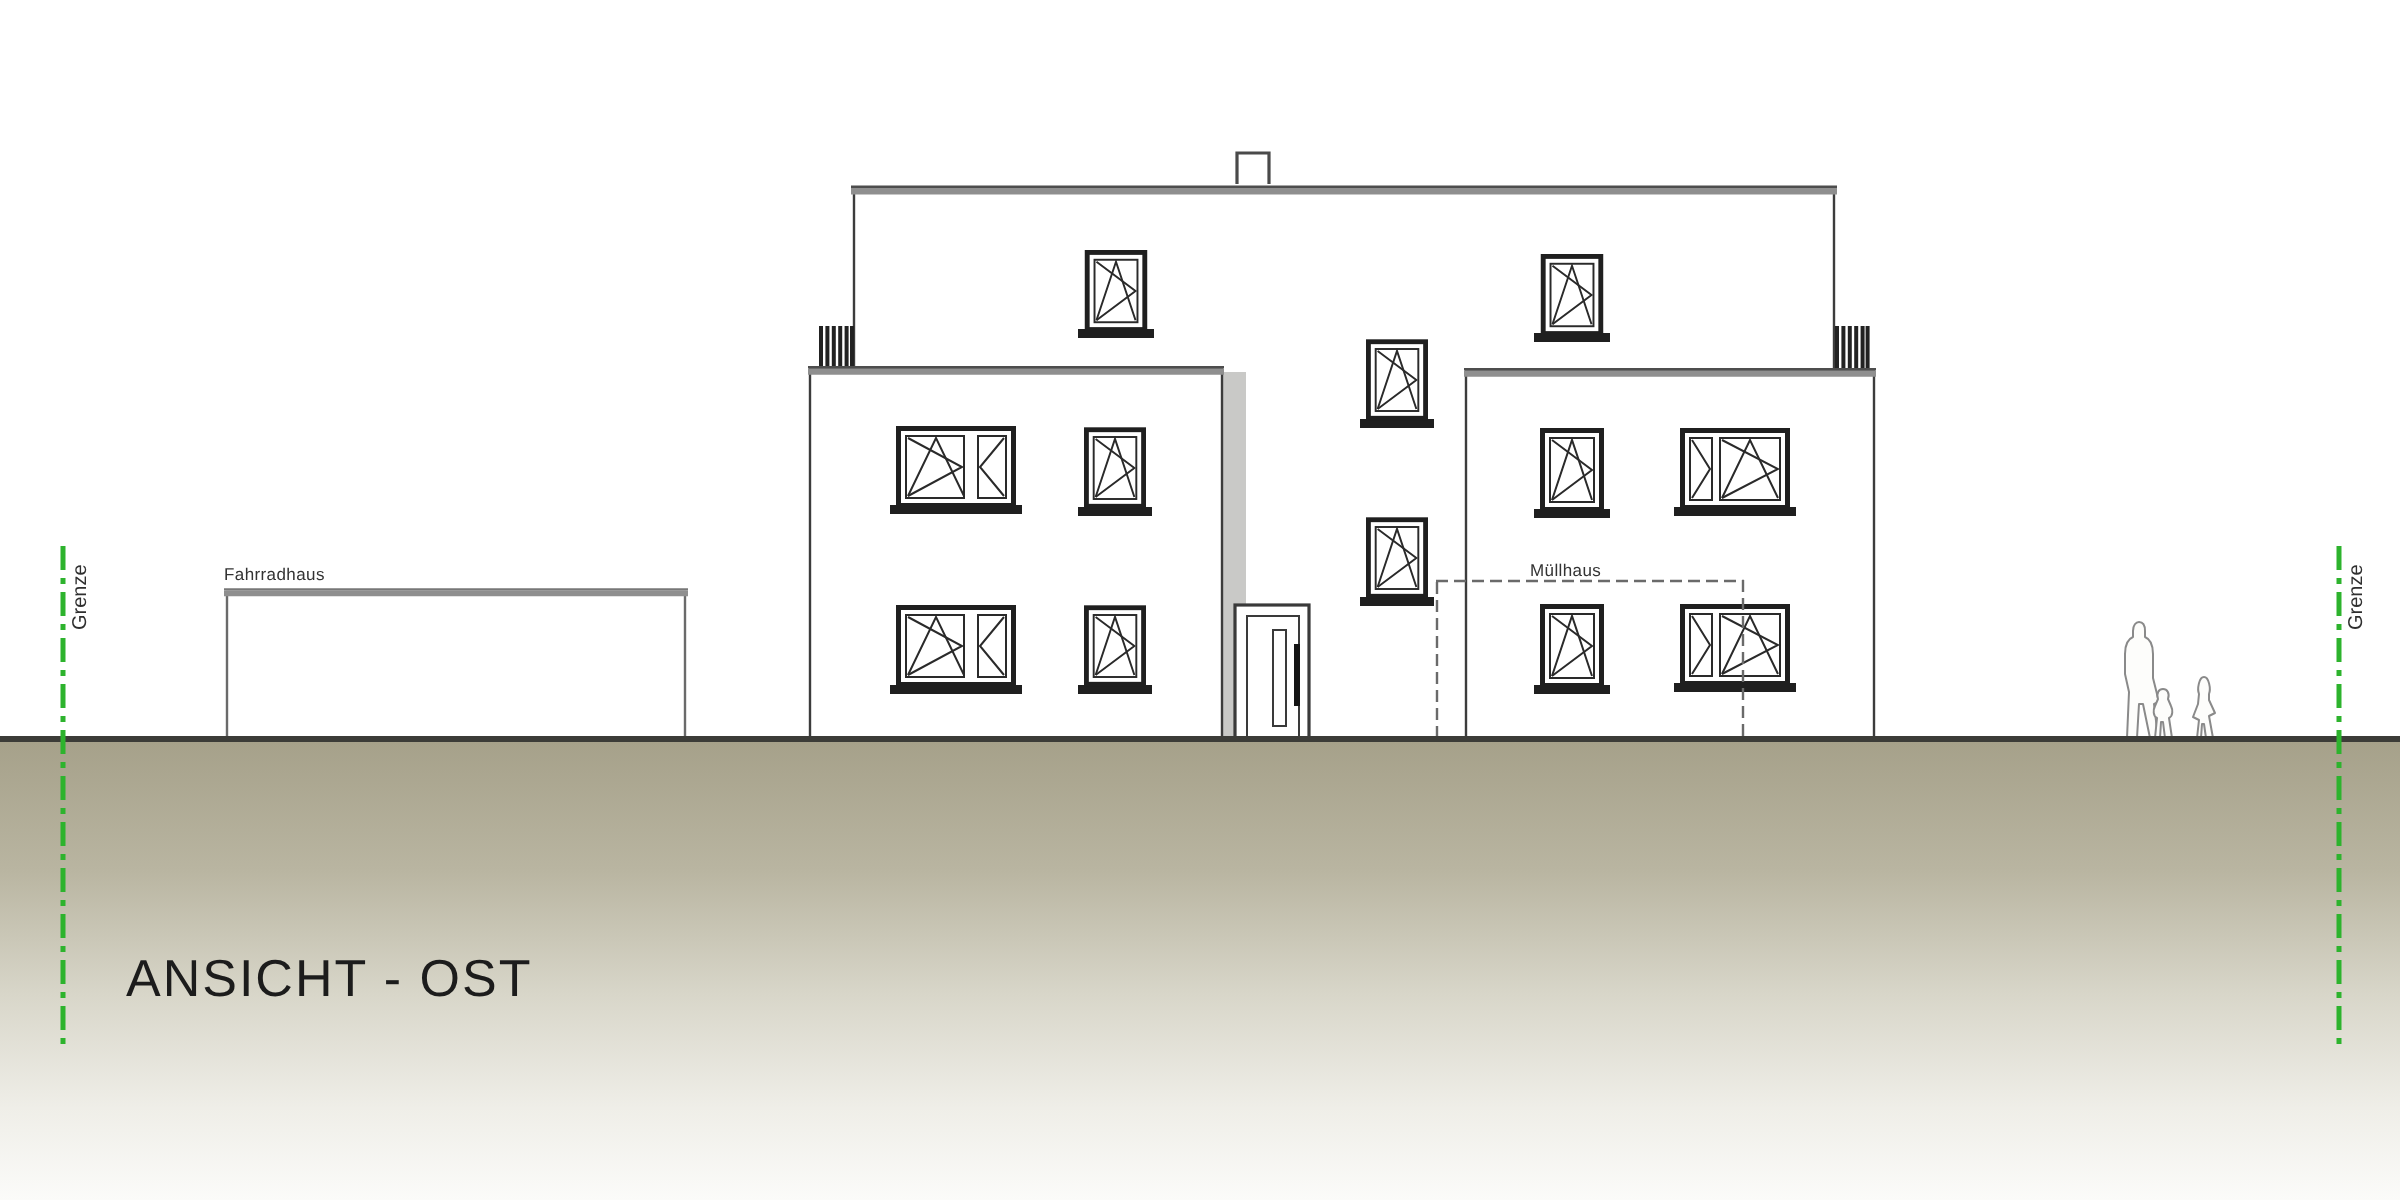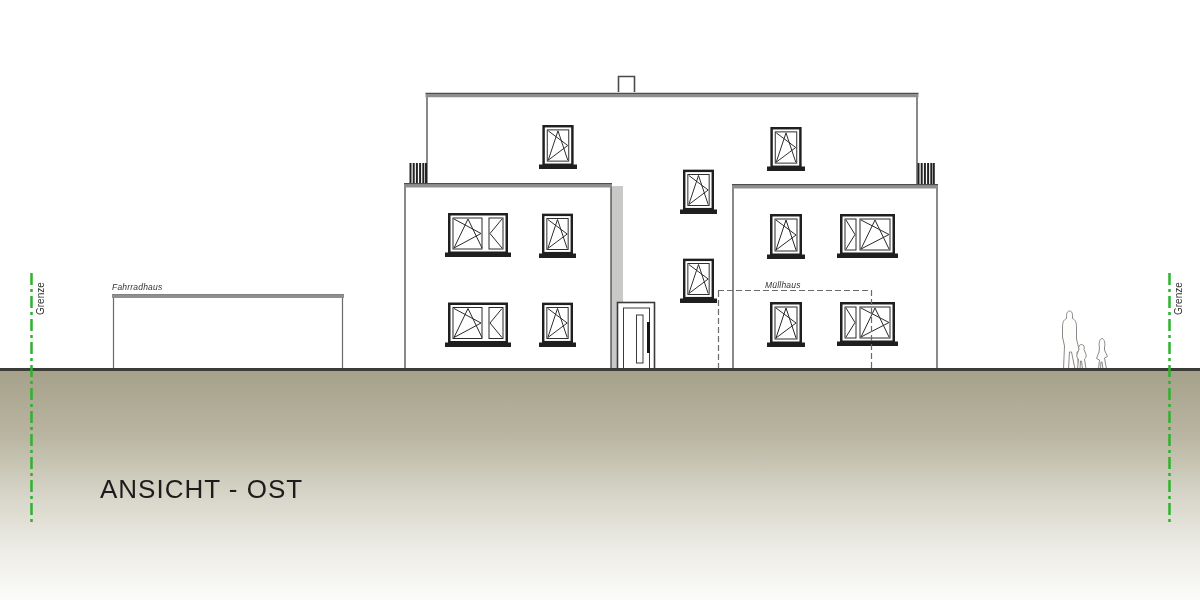--- a/index.html
+++ b/index.html
@@ -6,28 +6,28 @@
   #canvas{
     position:relative;width:1200px;height:600px;overflow:hidden;
     background:#ffffff;font-family:"Liberation Sans", sans-serif;
   }
   .ground-fill{
     position:absolute;left:0;top:371px;width:1200px;height:229px;
     background:linear-gradient(to bottom,#a6a18a 0%,#b9b5a1 28%,#d8d6c9 55%,#efeee8 80%,#fbfbf9 100%);
   }
   svg.drawing{position:absolute;left:0;top:0;z-index:2;}
   .lbl{position:absolute;z-index:3;color:#333;white-space:nowrap;}
-  .lbl-small{font-size:8.5px;letter-spacing:0.2px;font-style:italic;}
+  .lbl-small{font-size:8.5px;letter-spacing:0.2px;}
   .lbl-grenze{
     font-size:10px;color:#2f2f2f;
     transform:rotate(-90deg);transform-origin:0 0;
   }
   .title{
     position:absolute;z-index:3;left:63px;top:474px;
-    font-size:26px;color:#1c1c1c;letter-spacing:1px;font-weight:400;margin-left:37px;
+    font-size:26px;color:#1c1c1c;letter-spacing:1px;font-weight:400;
   }
 </style>
 </head>
 <body>
 
 <div id="canvas">
 
   <div class="ground-fill"></div>
 
   <svg class="drawing" width="1200" height="600" viewBox="0 0 1200 600">

